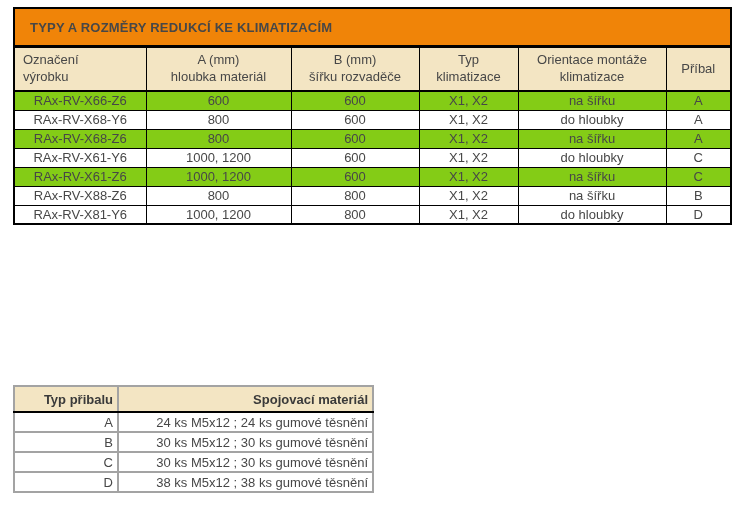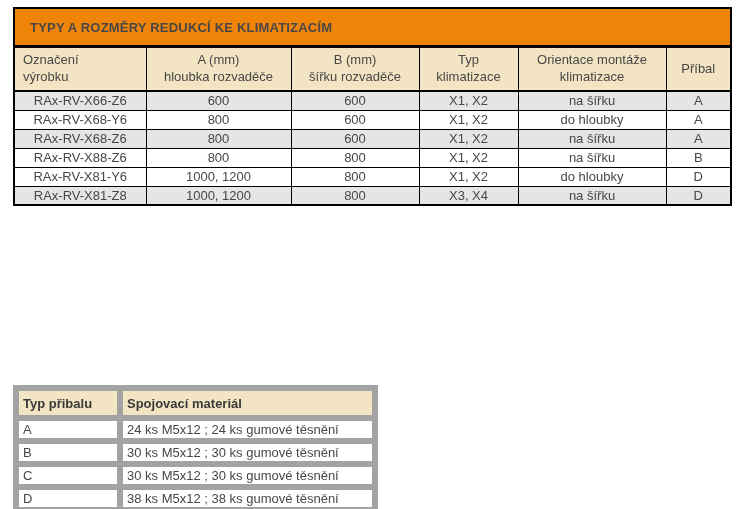--- a/index.html
+++ b/index.html
@@ -56,34 +56,34 @@
     border-bottom: 2px solid #000000;
   }
   .main-table thead .col-head.first {
     text-align: left;
     padding-left: 8px;
   }
   .main-table tbody tr {
     height: 19px;
   }
   .main-table tbody tr.alt td {
-    background: #e5e5e5;
+    background: #84cc16;
   }
   
   .accessory-table {
     position: absolute;
     left: 13px;
     top: 385px;
     width: 359px;
     border: 2px solid #000000;
   }
   .accessory-table th, .accessory-table td {
-    border: 6px solid #a3a3a3;
+    border: 2px solid #a3a3a3;
     font-size: 13px;
-    text-align: left;
+    text-align: right;
     padding: 1px 4px;
     overflow: hidden;
   }
   .accessory-table thead th {
     background: #F3E5C3;
     color: #3A3A3A;
     font-weight: bold;
     height: 22px;
     border-bottom: 2px solid #000000;
   }
@@ -110,21 +110,21 @@
       <col style="width:65px">
     </colgroup>
     <thead>
       <tr>
         <th class="title-cell" colspan="6">TYPY A ROZMĚRY REDUKCÍ KE KLIMATIZACÍM</th>
       </tr>
       <tr>
         <th class="col-head first">Označení
 výrobku</th>
         <th class="col-head">A (mm)
-hloubka rozvaděče</th>
+hloubka materiál</th>
         <th class="col-head">B (mm)
 šířku rozvaděče</th>
         <th class="col-head">Typ
 klimatizace</th>
         <th class="col-head">Orientace montáže
 klimatizace</th>
         <th class="col-head">Příbal</th>
       </tr>
     </thead>
     <tbody>
@@ -146,41 +146,49 @@
         </tr>
         <tr class="alt">
           <td>RAx-RV-X68-Z6</td>
           <td>800</td>
           <td>600</td>
           <td>X1, X2</td>
           <td>na šířku</td>
           <td>A</td>
         </tr>
         <tr>
+          <td>RAx-RV-X61-Y6</td>
+          <td>1000, 1200</td>
+          <td>600</td>
+          <td>X1, X2</td>
+          <td>do hloubky</td>
+          <td>C</td>
+        </tr>
+        <tr class="alt">
+          <td>RAx-RV-X61-Z6</td>
+          <td>1000, 1200</td>
+          <td>600</td>
+          <td>X1, X2</td>
+          <td>na šířku</td>
+          <td>C</td>
+        </tr>
+        <tr>
           <td>RAx-RV-X88-Z6</td>
           <td>800</td>
           <td>800</td>
           <td>X1, X2</td>
           <td>na šířku</td>
           <td>B</td>
         </tr>
         <tr>
           <td>RAx-RV-X81-Y6</td>
           <td>1000, 1200</td>
           <td>800</td>
           <td>X1, X2</td>
           <td>do hloubky</td>
-          <td>D</td>
-        </tr>
-        <tr class="alt">
-          <td>RAx-RV-X81-Z8</td>
-          <td>1000, 1200</td>
-          <td>800</td>
-          <td>X3, X4</td>
-          <td>na šířku</td>
           <td>D</td>
         </tr>
       </tbody>
   </table>
 
   <table class="accessory-table">
     <colgroup>
       <col style="width:104px">
       <col style="width:255px">
     </colgroup>

